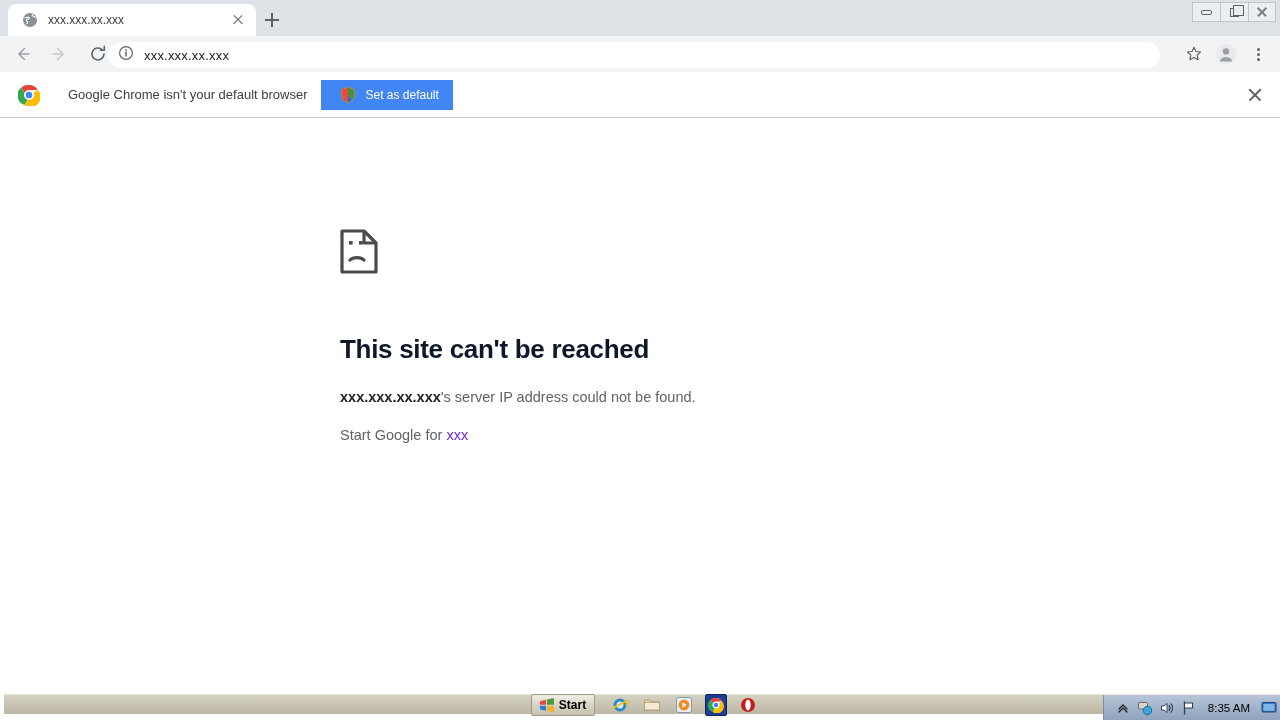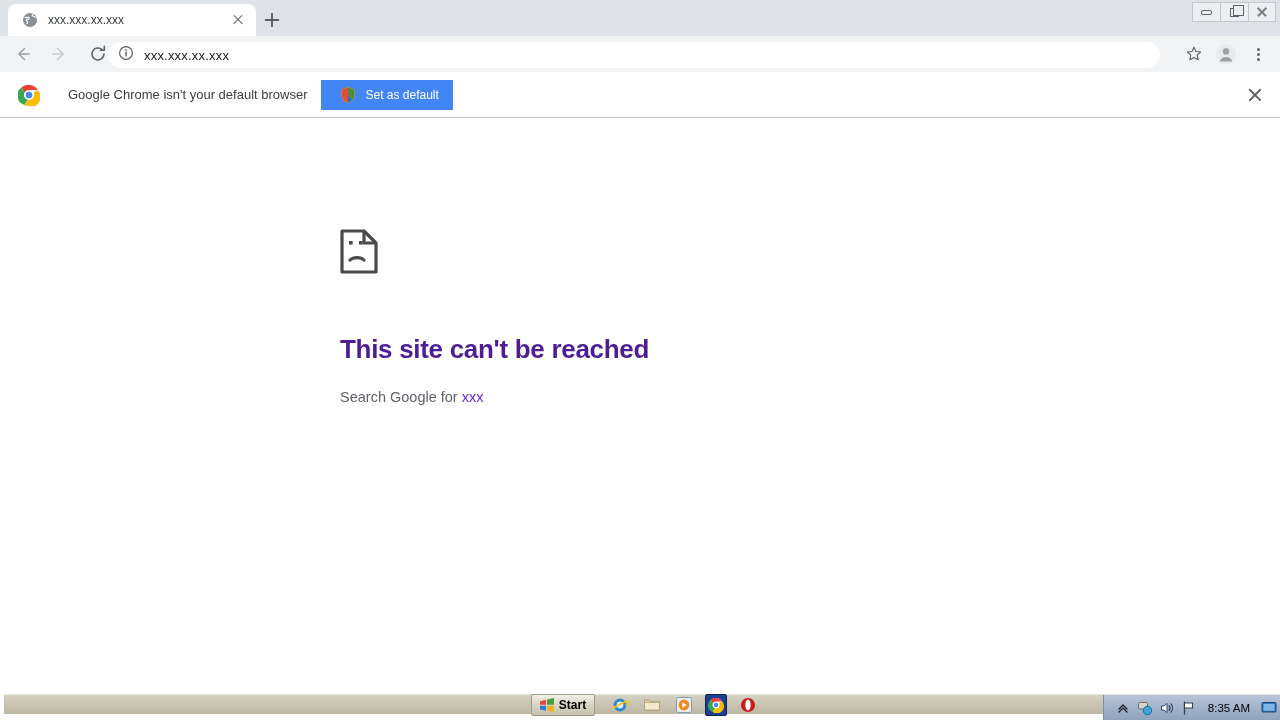--- a/index.html
+++ b/index.html
@@ -114,21 +114,21 @@
   .infobar-close::after  { transform:rotate(-45deg); }
 
   
   .page {
     position:absolute; left:0; top:119px; width:1280px; height:575px;
     background:#ffffff;
   }
   .err-wrap { position:absolute; left:340px; top:110px; width:620px; }
   .err-icon { margin-bottom:56px; }
   .err-title {
-    font-size:26px; font-weight:bold; color:#4c1d95; letter-spacing:-.3px;
+    font-size:26px; font-weight:bold; color:#0f172a; letter-spacing:-.3px;
     margin-bottom:24px;
   }
   .err-desc { font-size:14.5px; color:#5f6368; margin-bottom:22px; }
   .err-desc b { color:#202124; font-weight:bold; }
   .err-search { font-size:14.5px; color:#5f6368; margin-bottom:26px; }
   .err-search a { color:#6d28d9; text-decoration:none; }
   .err-code { font-size:11.5px; color:#5f6368; letter-spacing:.4px; }
 
   
   .watermark {
@@ -289,23 +289,26 @@
           <path d="M2 2h22l12 12v29H2z" fill="none" stroke="#4a4a4a" stroke-width="3.2" stroke-linejoin="round"></path>
           <path d="M24 2v12h12" fill="none" stroke="#4a4a4a" stroke-width="3.2" stroke-linejoin="round"></path>
           <rect x="9" y="12" width="3.6" height="3.6" fill="#4a4a4a"></rect>
           <rect x="19" y="12" width="3.6" height="3.6" fill="#4a4a4a"></rect>
           <path d="M10 31c3-3.2 11-3.2 14 0" fill="none" stroke="#4a4a4a" stroke-width="3.2" stroke-linecap="round"></path>
         </svg>
       </div>
 
       <div class="err-title">This site can't be reached</div>
 
+      <div class="err-desc">
+        <b>xxx.xxx.xx.xxx</b><span>'s server IP address could not be found.</span>
+      </div>
 
       <div class="err-search">
-        <span>Search Google for </span><a href="#">xxx</a>
+        <span>Start Google for </span><a href="#">xxx</a>
       </div>
 
     </div>
 
     <div class="watermark">
       <svg width="240" height="70" viewBox="0 0 240 70">
         <g fill="none" stroke="#efefef" stroke-width="2.4">
           <path d="M8 56L26 14l18 42M15 42h22"></path>
           <path d="M58 14l14 20 14-20M72 34v22"></path>
           <path d="M108 8h14l42 24-42 24h-14z"></path>

